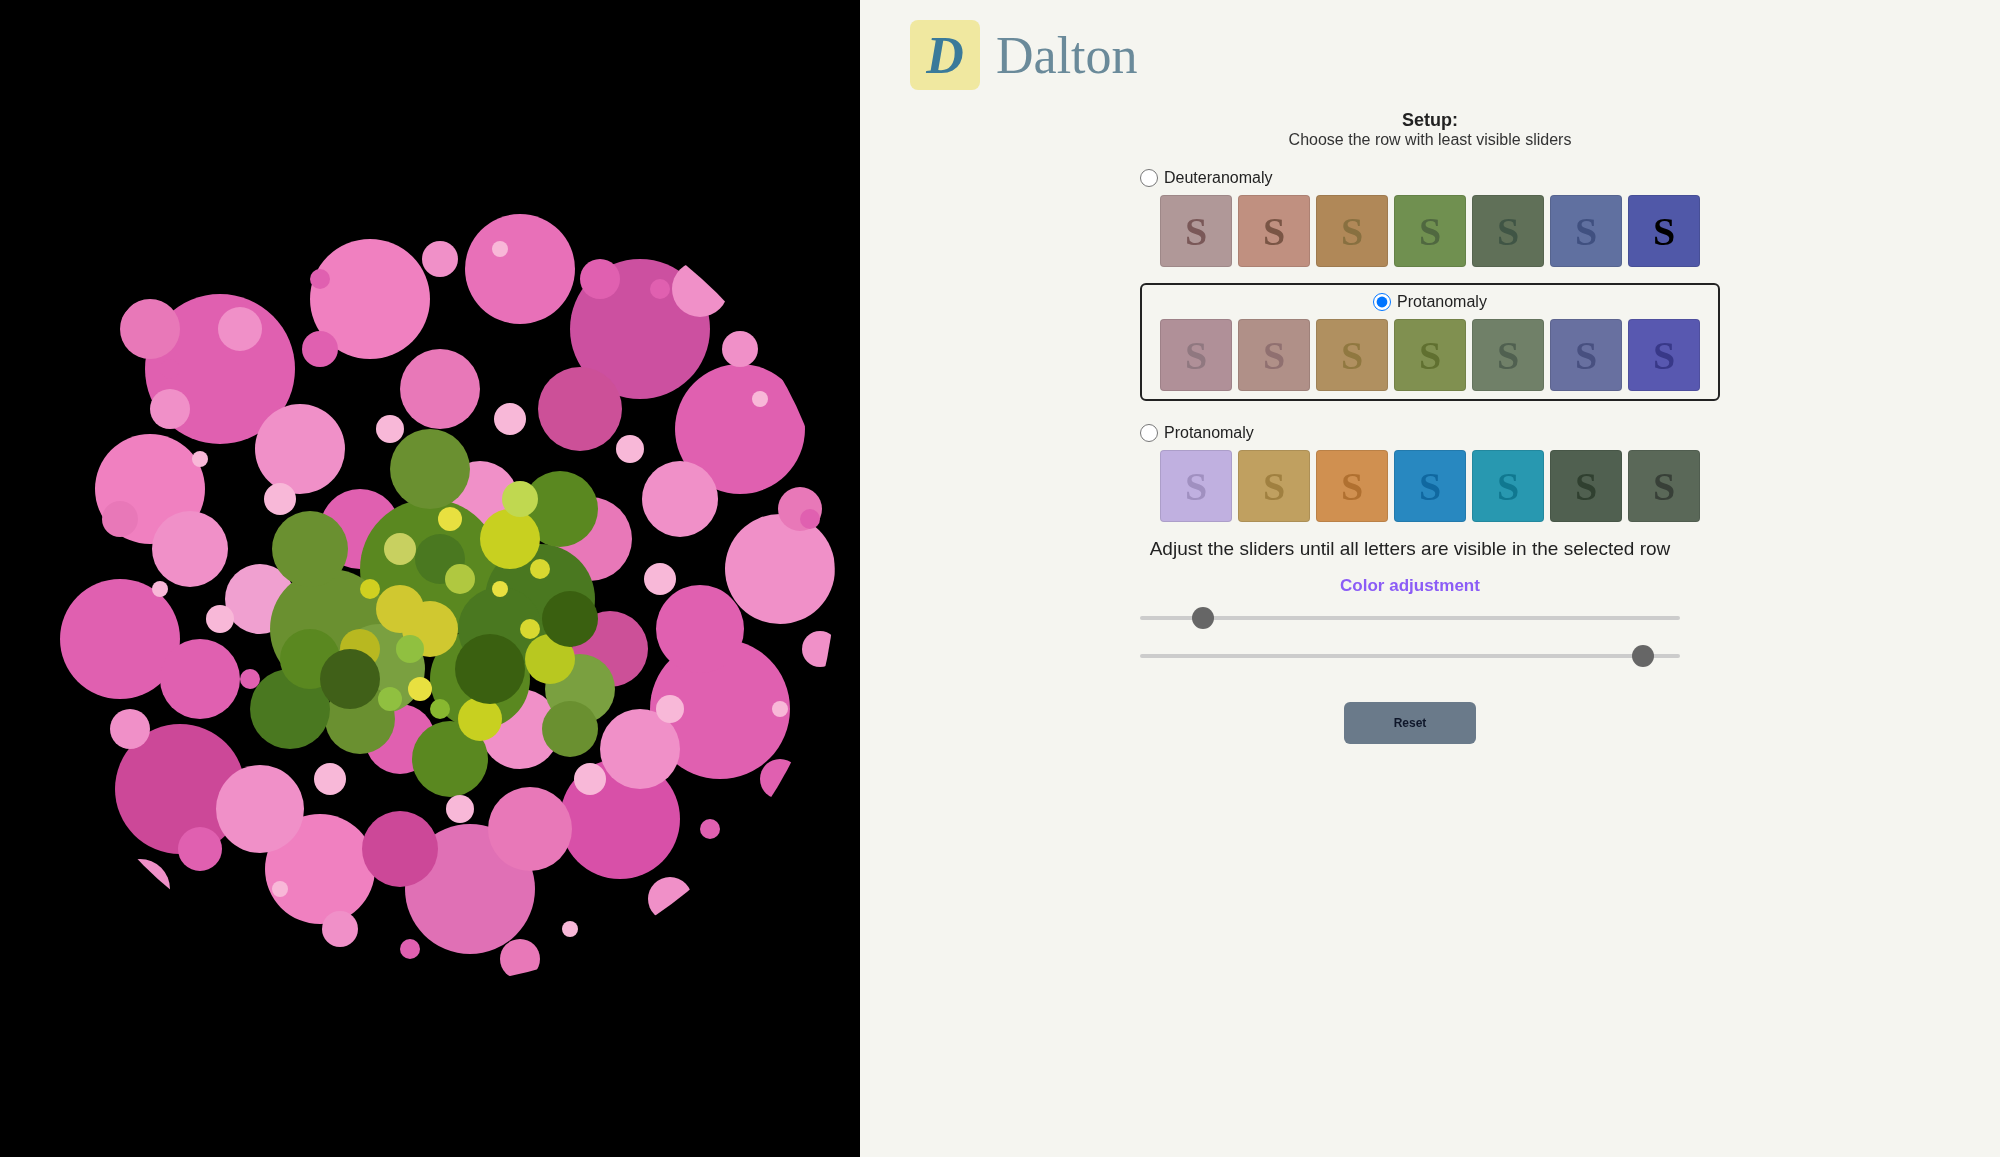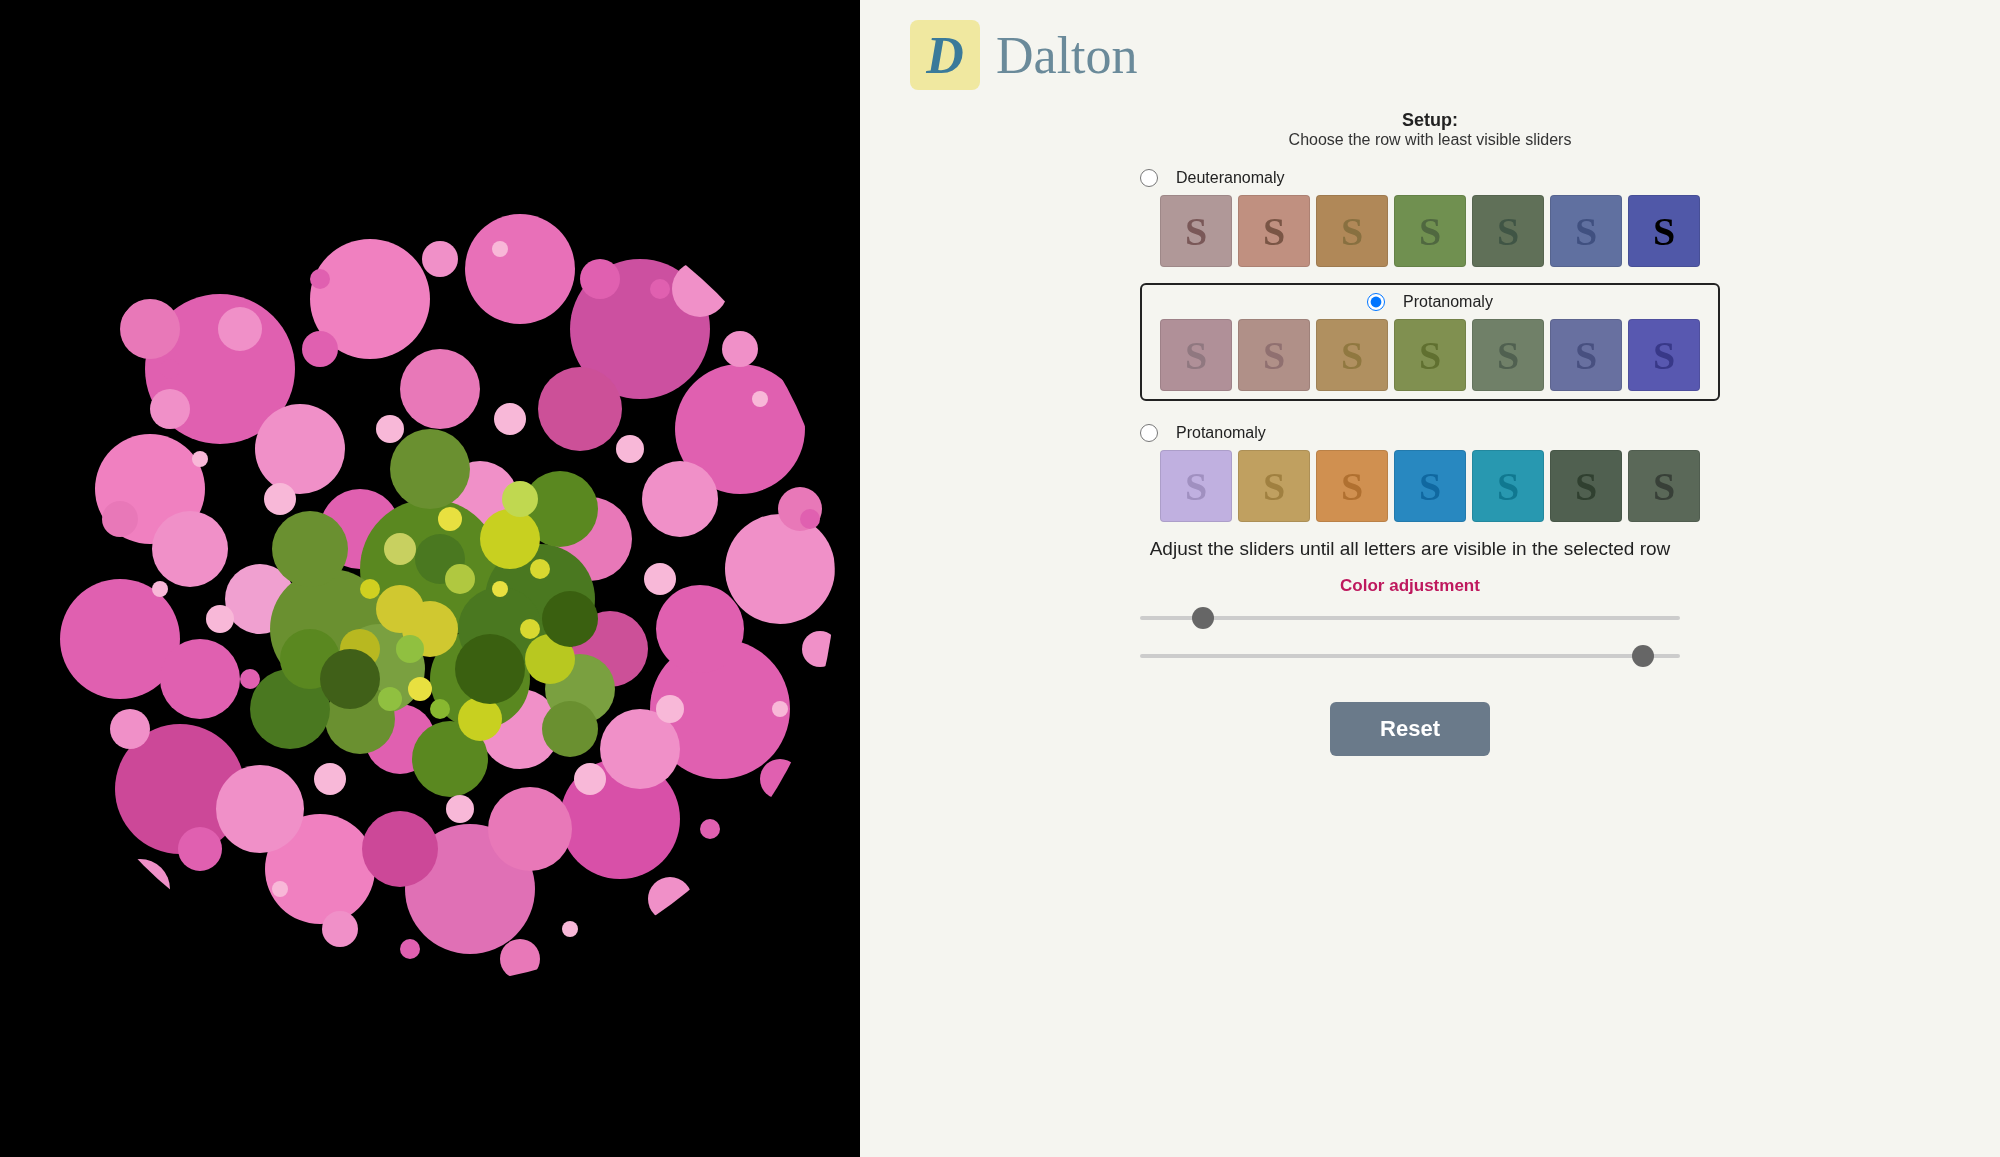--- a/index.html
+++ b/index.html
@@ -95,21 +95,21 @@
 
     
     .vision-type-group {
       margin-bottom: 16px;
       width: 100%;
     }
 
     .radio-label-row {
       display: flex;
       align-items: center;
-      gap: 18px;
+      gap: 6px;
       margin-bottom: 8px;
     }
 
     .radio-input {
       width: 18px;
       height: 18px;
       cursor: pointer;
     }
 
     .radio-text {
@@ -159,21 +159,21 @@
       text-align: center;
     }
 
     .slider-group {
       margin-bottom: 20px;
     }
 
     .slider-title {
       font-size: 17px;
       font-weight: bold;
-      color: #be185d;
+      color: #8b5cf6;
       margin-bottom: 10px;
       text-align: center;
     }
 
     .slider-track {
       width: 100%;
       -webkit-appearance: none;
       appearance: none;
       height: 4px;
       background: #ccc;
@@ -199,22 +199,22 @@
       background: #666;
       cursor: pointer;
       border: none;
     }
 
     
     .reset-btn {
       margin-top: 20px;
       padding: 14px 50px;
       background: #6a7a8a;
-      color: #ffffff;
-      font-size: 22px;
+      color: #0f172a;
+      font-size: 12px;
       font-weight: bold;
       border: none;
       border-radius: 6px;
       cursor: pointer;
     }
 
     
     .circles-svg {
       position: absolute;
       top: 0; left: 0;

